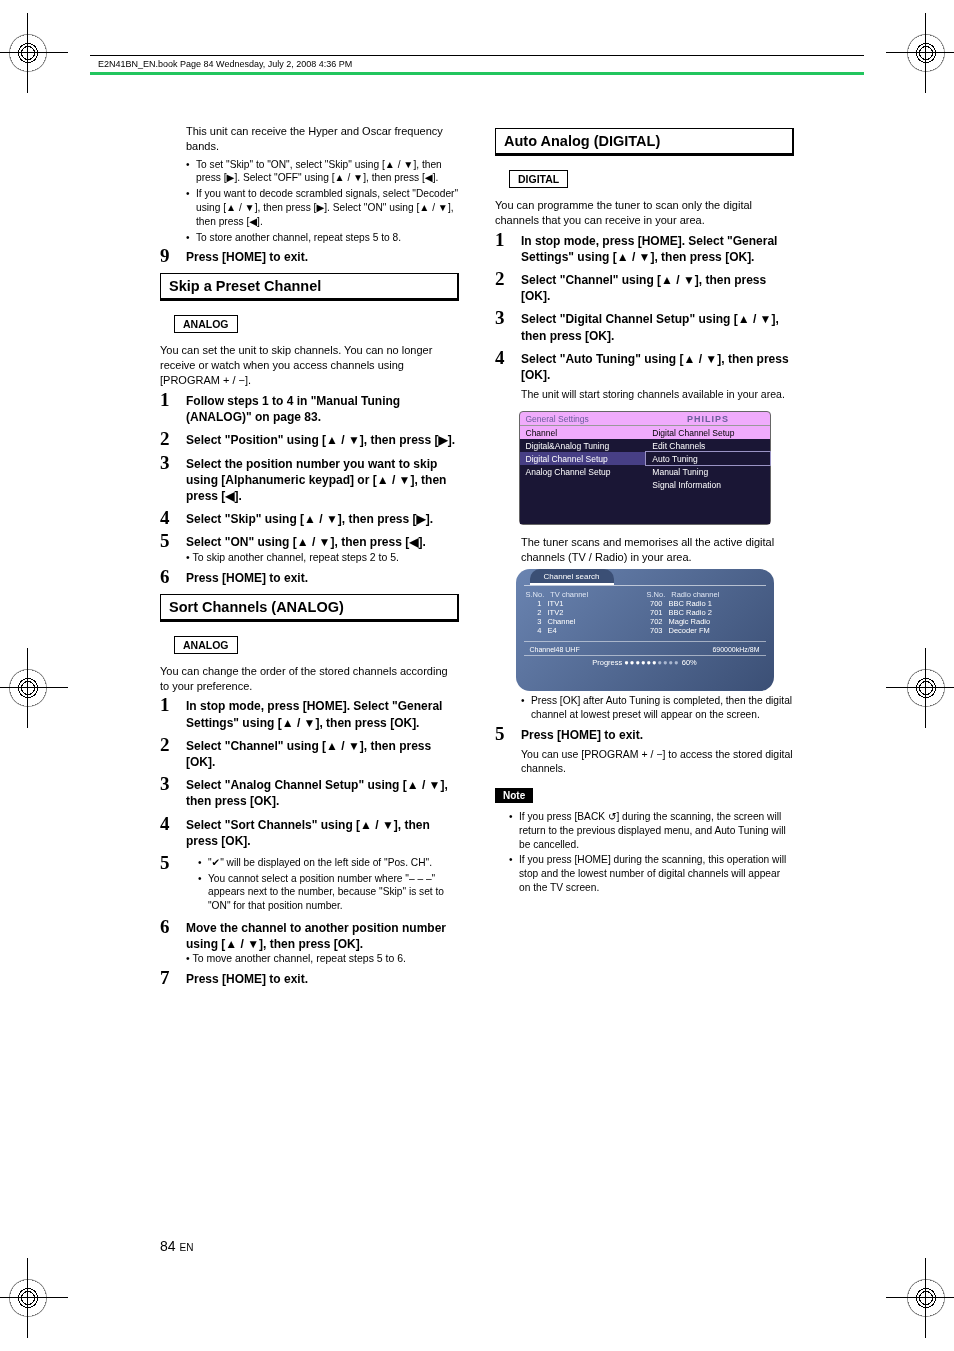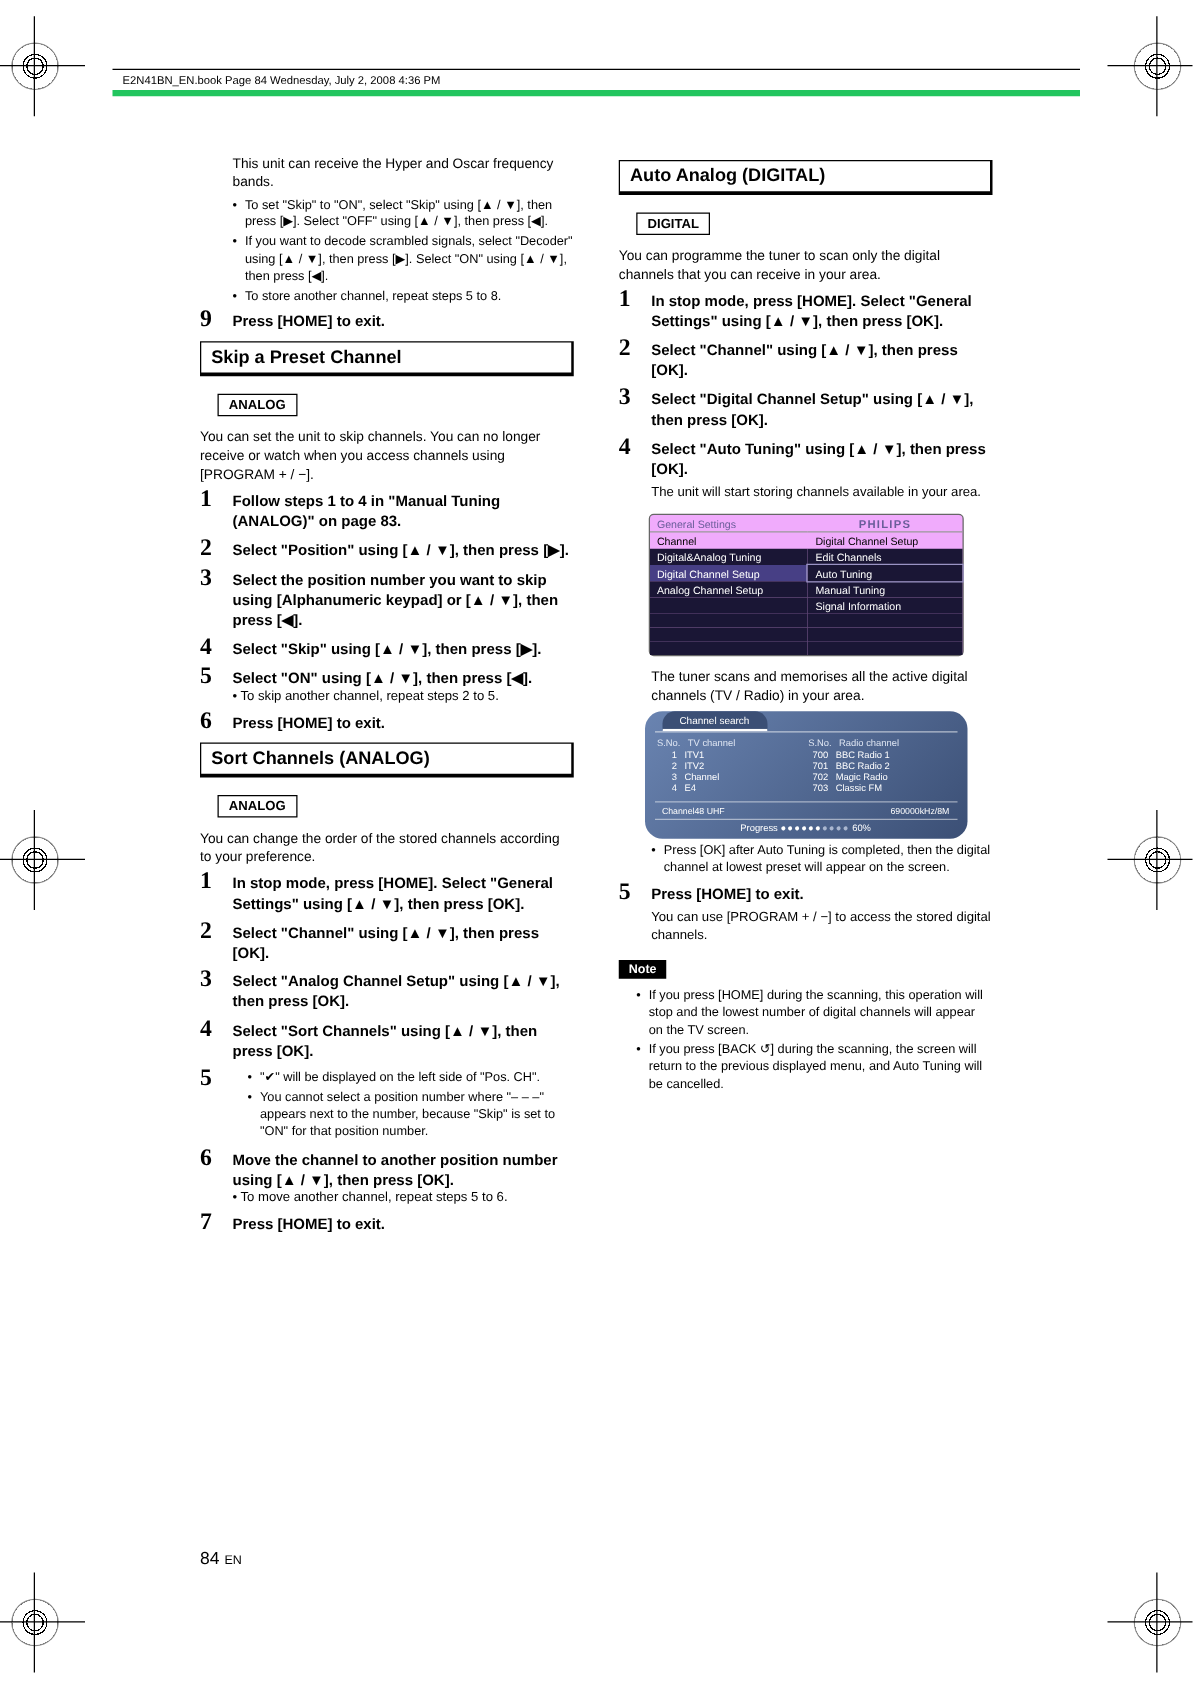--- a/index.html
+++ b/index.html
@@ -34,21 +34,21 @@
   .crop-tr { top: 35px; right: 10px; }
   .crop-bl { bottom: 35px; left: 10px; }
   .crop-br { bottom: 35px; right: 10px; }
   .crop-ml { top: 670px; left: 10px; }
   .crop-mr { top: 670px; right: 10px; }
 
   .running-head {
     position:absolute;
     top:55px; left:90px; right:90px;
     border-top:1px solid #000;
-    border-bottom:5px solid #22c55e;
+    border-bottom:3px solid #22c55e;
     padding:3px 8px;
     font-size:9px;
   }
 
   .page {
     position:absolute;
     top:85px; left:90px; right:90px; bottom:85px;
     padding: 35px 70px 25px 70px;
     box-sizing:border-box;
   }
@@ -116,21 +116,21 @@
   .brand { font-weight:bold; font-size:9px; letter-spacing:1px; text-align:center; color:#2a2264;}
 
   
   .scan-screen {
     width:258px;
     margin:0 auto;
     font-size:7.5px;
     color:#fff;
     border-radius:14px;
     background:linear-gradient(135deg,#6a84b1,#3b4f75);
-    padding-bottom:4px;
+    padding-bottom:24px;
   }
   .scan-tab {
     display:inline-block;
     background:#3b4f75;
     border-bottom:2px solid #fff;
     border-radius:10px 10px 0 0;
     padding:3px 14px 2px 14px;
     margin:0 0 0 14px;
     font-size:8px;
   }
@@ -358,21 +358,21 @@
               <div class="scan-row">
                   <span class="n">701</span>
                   <span>BBC Radio 2</span>
                 </div>
               <div class="scan-row">
                   <span class="n">702</span>
                   <span>Magic Radio</span>
                 </div>
               <div class="scan-row">
                   <span class="n">703</span>
-                  <span>Classic FM</span>
+                  <span>Decoder FM</span>
                 </div>
             </div>
           </div>
           <div style="border-top:1px solid rgba(255,255,255,.5); margin:4px 8px 0 8px;"></div>
           <div class="scan-foot">
             <span>Channel48 UHF</span>
             <span>690000kHz/8M</span>
           </div>
           <div style="border-top:1px solid rgba(255,255,255,.5); margin:2px 8px 0 8px;"></div>
           <div class="scan-progress">
@@ -389,22 +389,22 @@
         <ol class="steps">
           <li>
             <span class="num">5</span>
             <div class="step-text">Press [HOME] to exit.</div>
             <p class="step-sub" style="font-size:10.5px;">You can use [PROGRAM + / −] to access the stored digital channels.</p>
           </li>
         </ol>
 
         <div class="note-badge">Note</div>
         <ul class="bullet-list" style="padding-left:14px;">
+          <li>If you press [BACK ↺] during the scanning, the screen will return to the previous displayed menu, and Auto Tuning will be cancelled.</li>
           <li>If you press [HOME] during the scanning, this operation will stop and the lowest number of digital channels will appear on the TV screen.</li>
-          <li>If you press [BACK ↺] during the scanning, the screen will return to the previous displayed menu, and Auto Tuning will be cancelled.</li>
         </ul>
       </div>
     </div>
 
     <div class="page-num">
       <span>84</span><span class="en">EN</span>
     </div>
   </div>
 </div>
 

